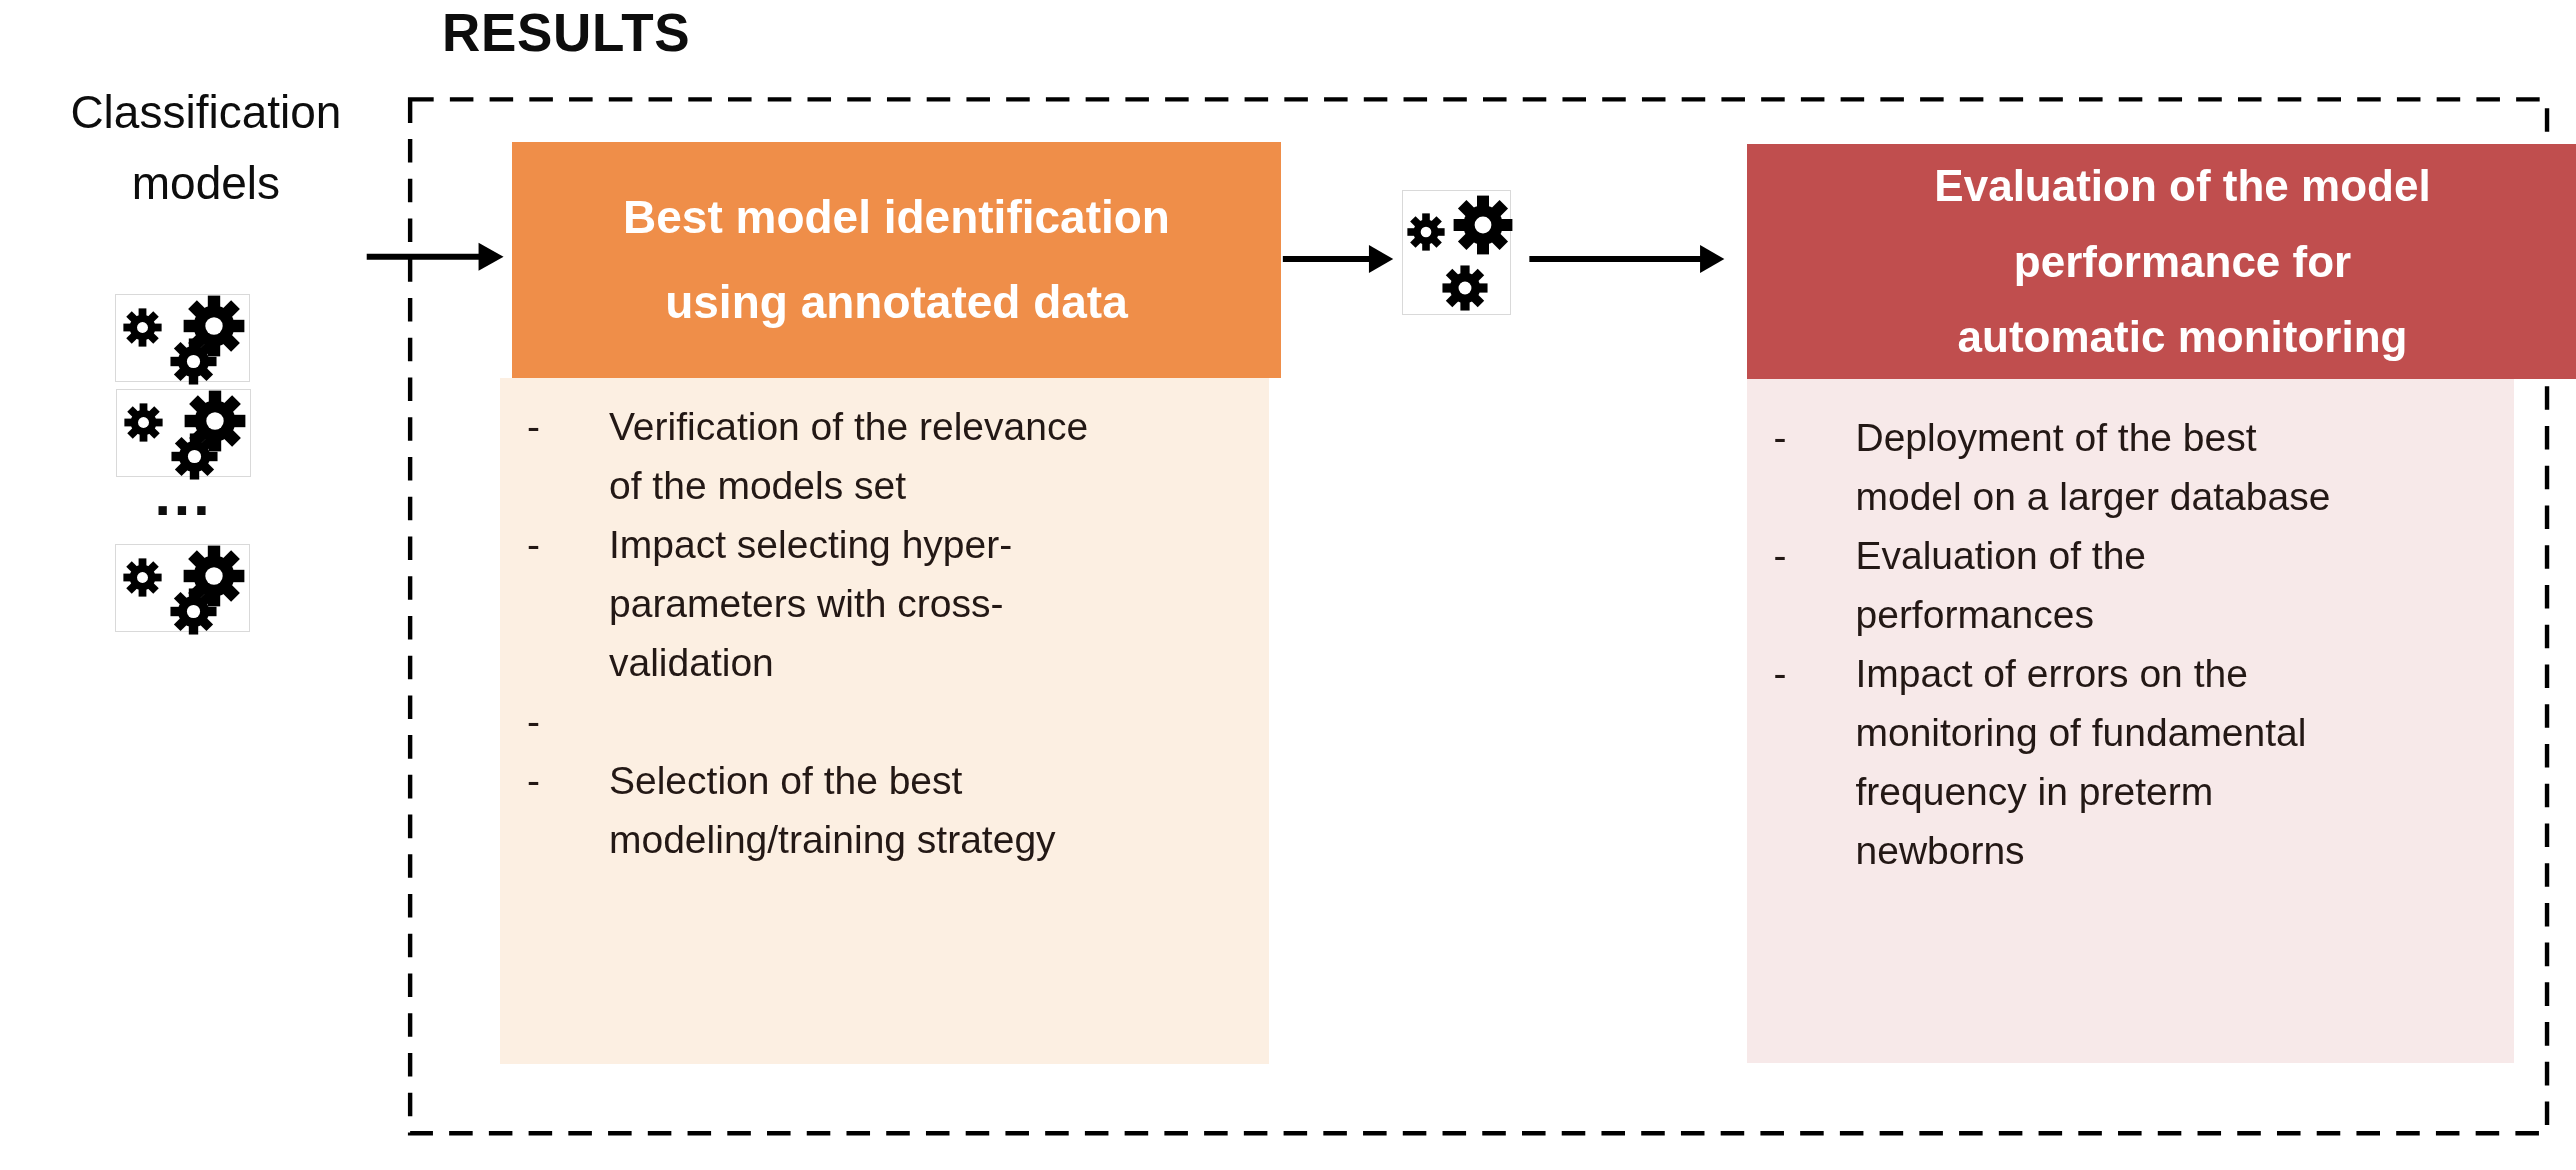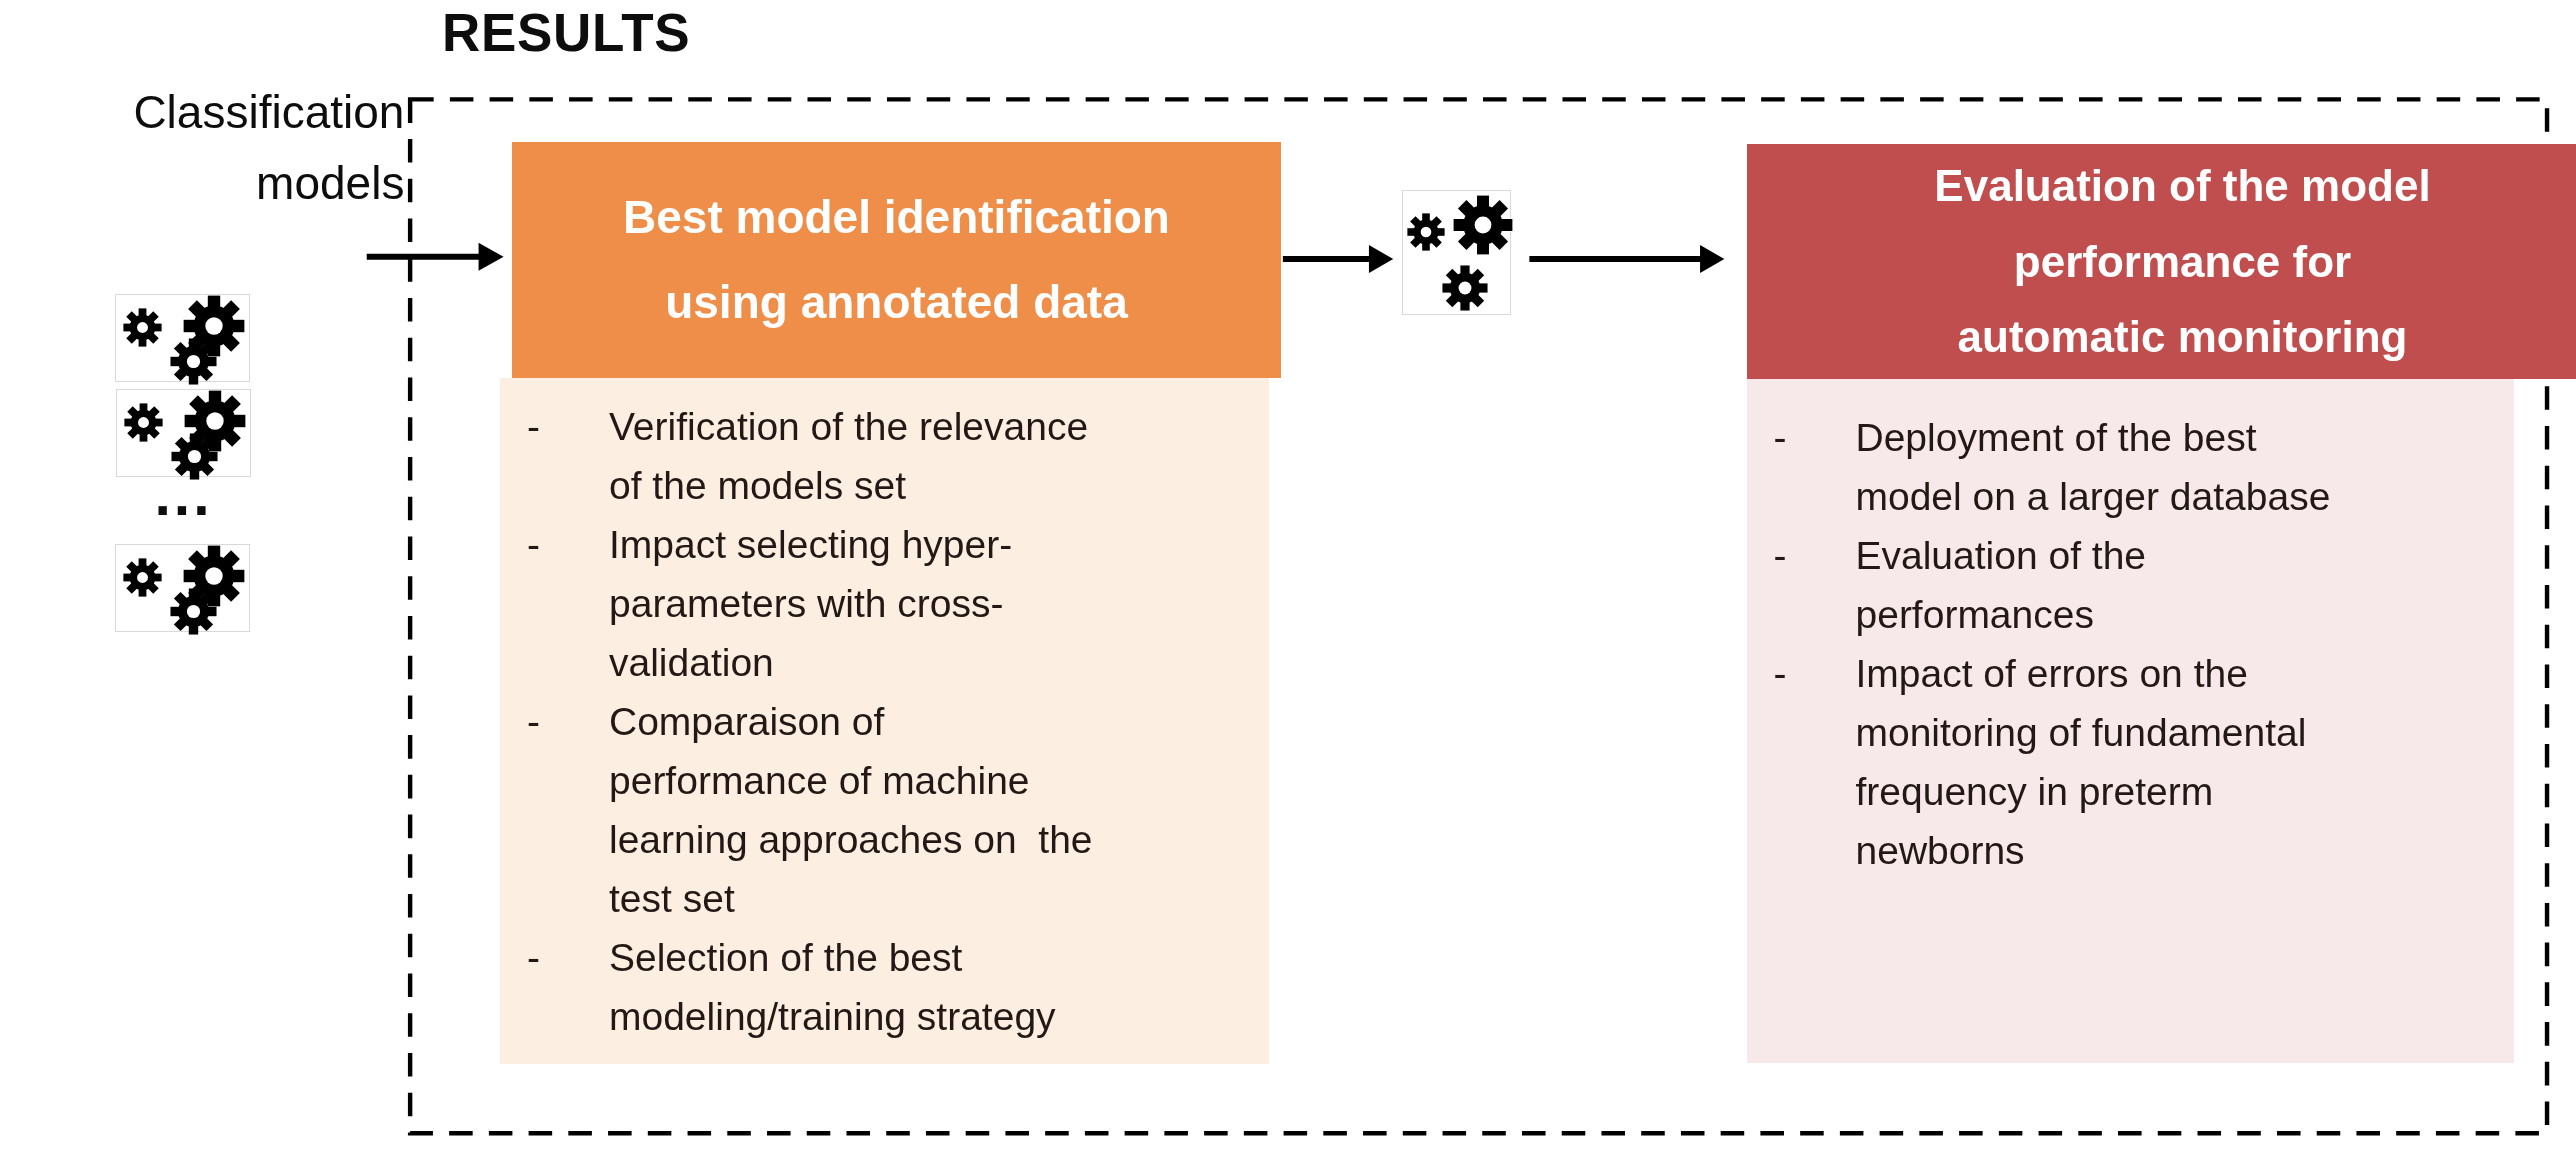--- a/index.html
+++ b/index.html
@@ -22,21 +22,21 @@
   
   .results-title{
     left:442px;top:4.4px;
     font-size:53px;font-weight:700;color:var(--black);
     letter-spacing:0.7px;line-height:1.1;
   }
 
   
   .class-label{
     left:7.4px;top:77px;width:397px;
-    font-size:46px;line-height:1.55;text-align:right;color:var(--black);
+    font-size:46px;line-height:1.55;text-align:center;color:var(--black);
     white-space:pre-line;
   }
   .ellipsis{
     left:132px;top:462px;width:103px;height:74px;
     font-size:59px;font-weight:700;color:var(--black);
     text-align:center;line-height:66px;letter-spacing:2.9px;
   }
 
   
   .gearbox{
@@ -175,24 +175,20 @@
 of the models set</span>
   </div>
   <div class="bullet-item">
     <span class="bullet-marker">-</span>
     <span class="bullet-text">Impact selecting hyper-
 parameters with cross-
 validation</span>
   </div>
   <div class="bullet-item">
     <span class="bullet-marker">-</span>
-    <span class="bullet-text">Comparaison of
-performance of machine
-learning approaches on  the
-test set</span>
   </div>
   <div class="bullet-item">
     <span class="bullet-marker">-</span>
     <span class="bullet-text">Selection of the best
 modeling/training strategy</span>
   </div>
 </div>
 
 <div class="abs gearbox gb-mid">
   <svg class="gear" style="left:3.7px;top:22px;" width="38" height="38" viewBox="0 0 52 52">

